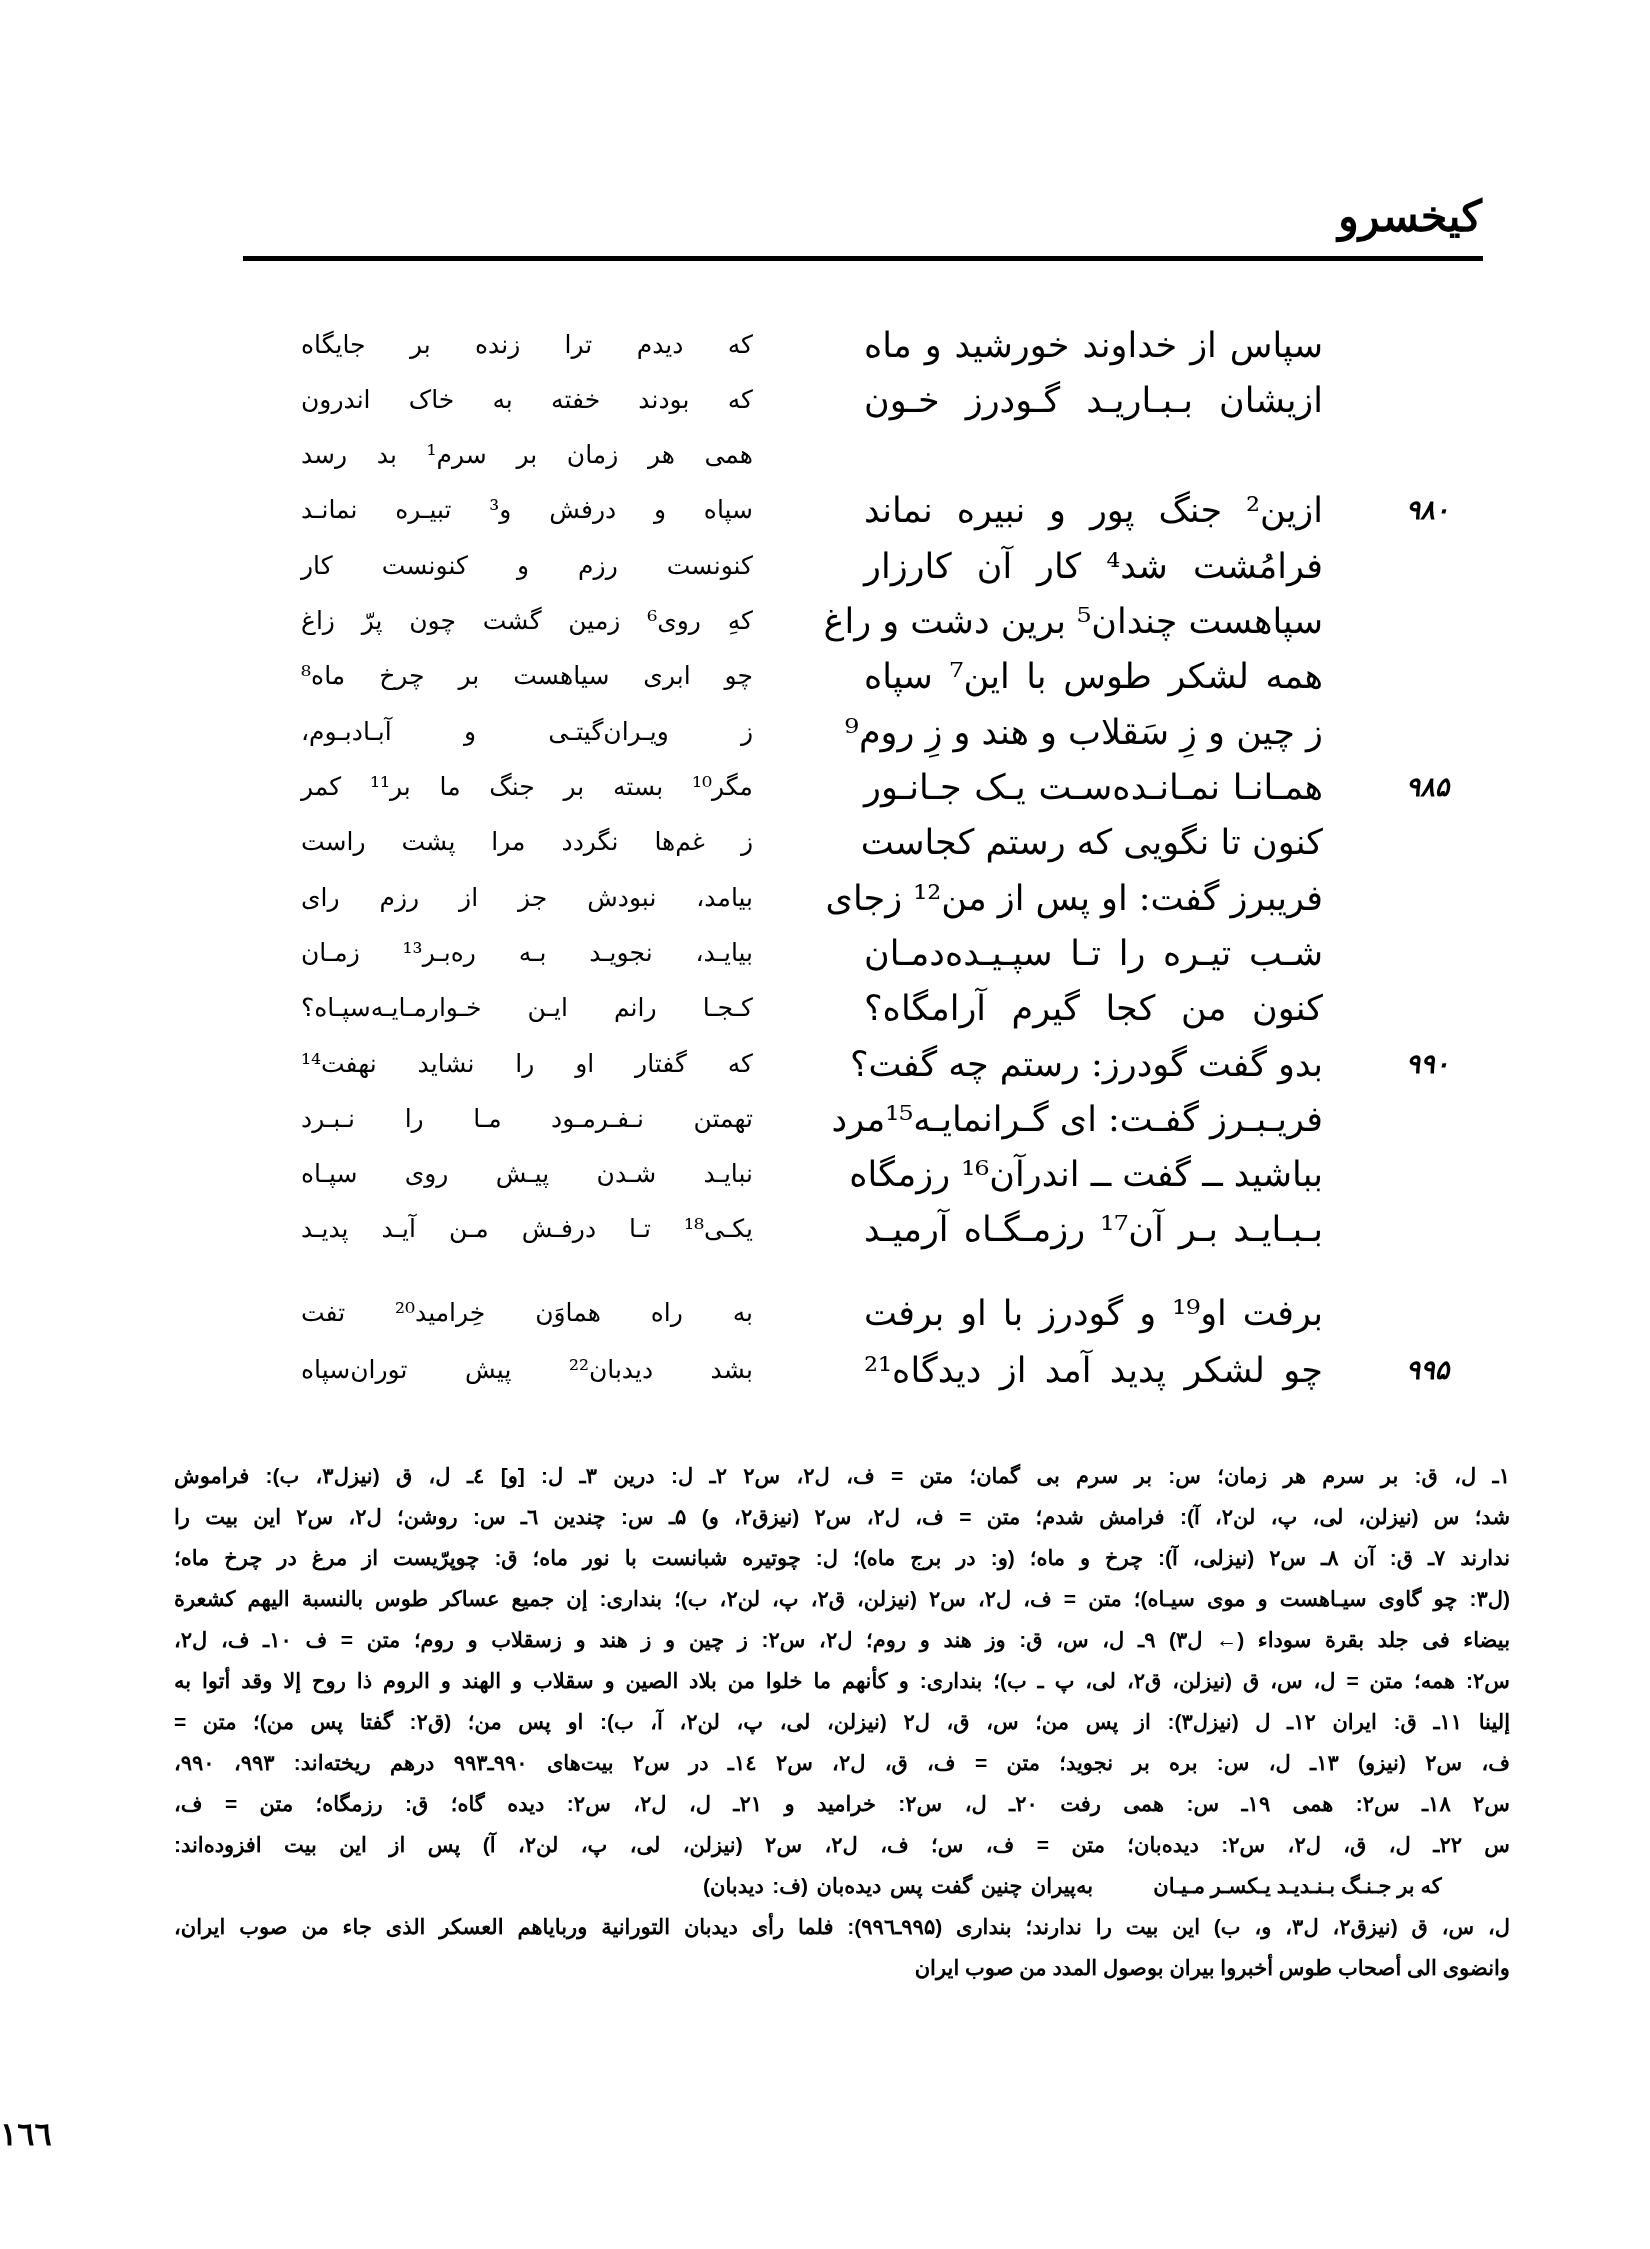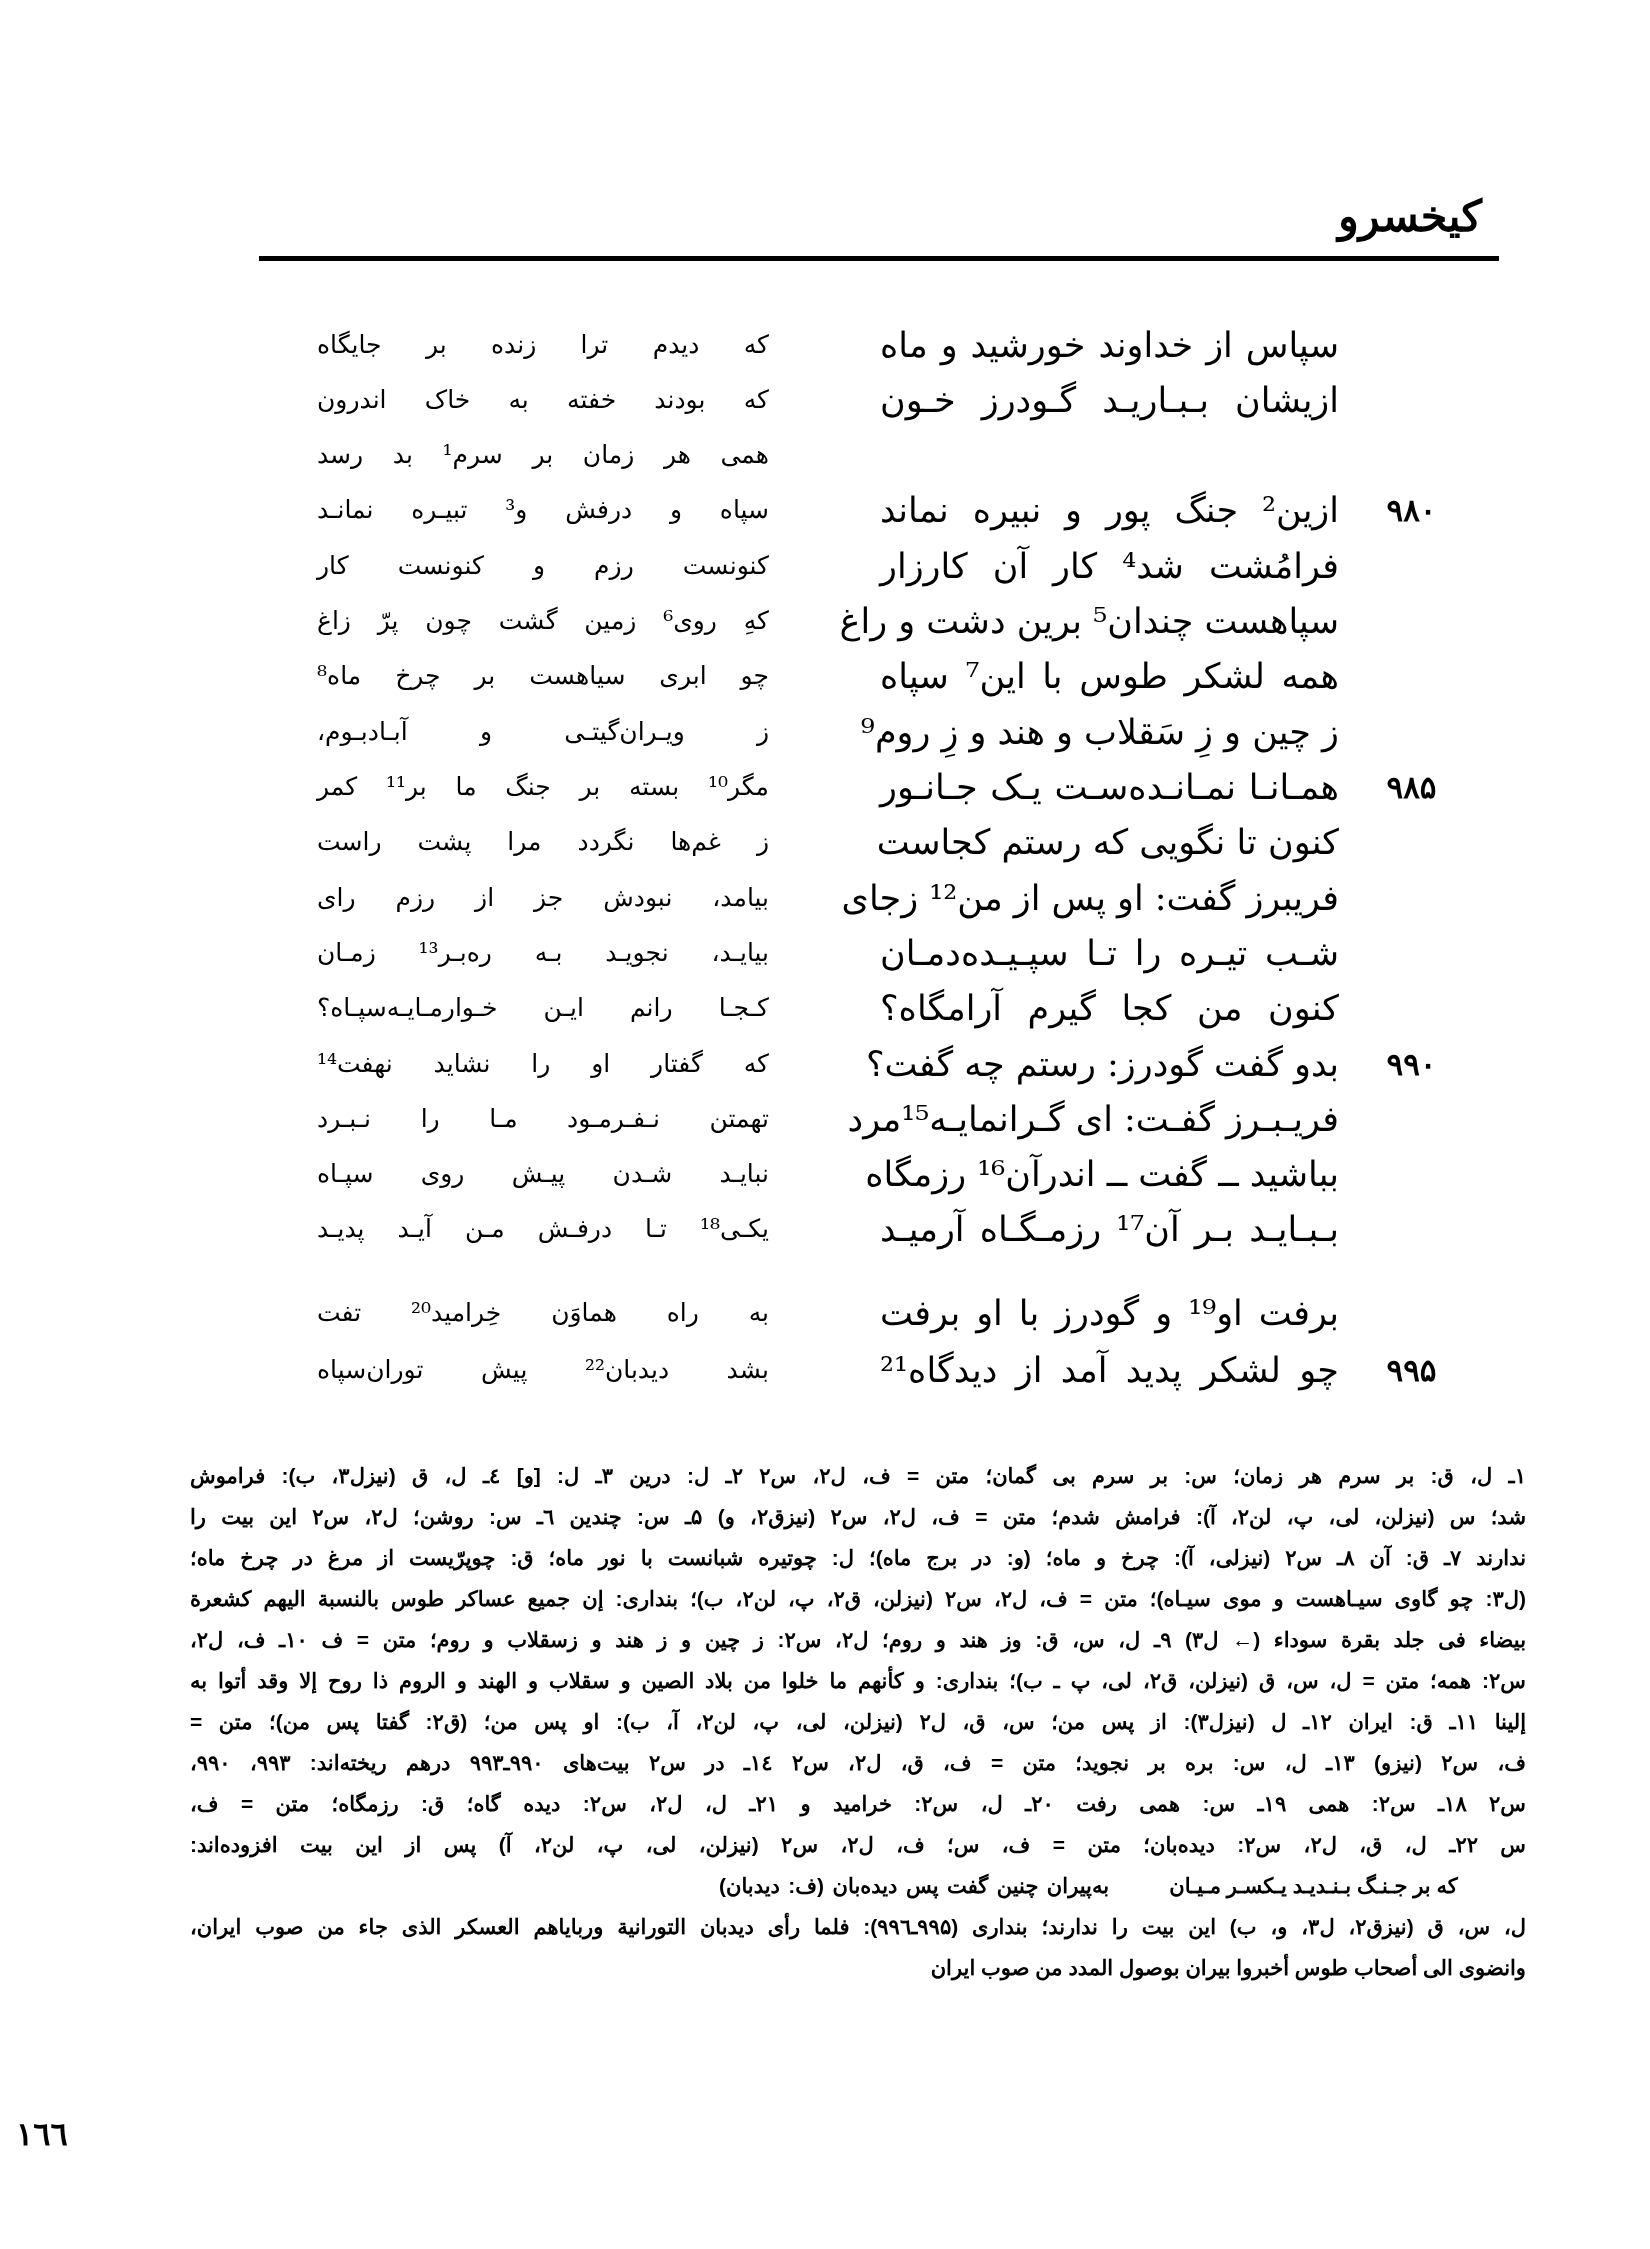--- a/index.html
+++ b/index.html
@@ -1,23 +1,23 @@
 <!DOCTYPE html>
 <html style="font-size:11px"><head>
 <meta charset="utf-8">
 <style>
   html, body { margin:0; padding:0; background:#ffffff; }
   body { width:1650px; height:2250px; position:relative; overflow:hidden; color:#000; font-family:"DejaVu Serif", serif; }
-  .page { position:absolute; inset:0; direction:rtl;margin-left:16px; }
+  .page { position:absolute; inset:0; direction:rtl; }
   .running-title { position:absolute; right:168px; top:195px; font-size:43px; font-weight:bold; line-height:1; }
   .rule { position:absolute; left:243px; width:1240px; top:256px; height:4.9px; background:#000; }
   .verse-row { position:absolute; left:0; width:1650px; height:56px; }
   .hemi-right { position:absolute; right:327px; width:459px; text-align:justify; text-align-last:justify; font-size:35px; line-height:56px; white-space:nowrap; }
   .hemi-left { position:absolute; right:897px; width:452px; text-align:justify; text-align-last:justify; font-size:25px; line-height:56px; white-space:nowrap; }
-  .verse-num { position:absolute; left:1364px; width:63px; text-align:center; font-size:31px; font-weight:bold; line-height:56px; direction:ltr; }
+  .verse-num { position:absolute; left:1396px; width:63px; text-align:center; font-size:27px; font-weight:bold; line-height:56px; direction:ltr;font-style:italic; }
   .footnotes { position:absolute; left:174px; width:1336px; top:1455px; font-size:21px; line-height:41px; font-family:Liberation Sans, sans-serif; font-weight:bold; direction:rtl; }
   .fn-line { white-space:nowrap; text-align:justify; text-align-last:justify; height:41px; overflow:hidden; }
   .fn-line.short { text-align-last:right; }
   .fn-verse { height:41px; position:relative; }
   .fn-verse .h1 { position:absolute; right:417px; width:390px; text-align:justify; text-align-last:justify; }
   .fn-verse .h2 { position:absolute; right:49px; width:327px; text-align:center; }
   .page-number { position:absolute; left:0; width:1650px; top:2115px; text-align:left; font-size:32px; font-weight:bold; }
 </style>
 </head>
 <body>

